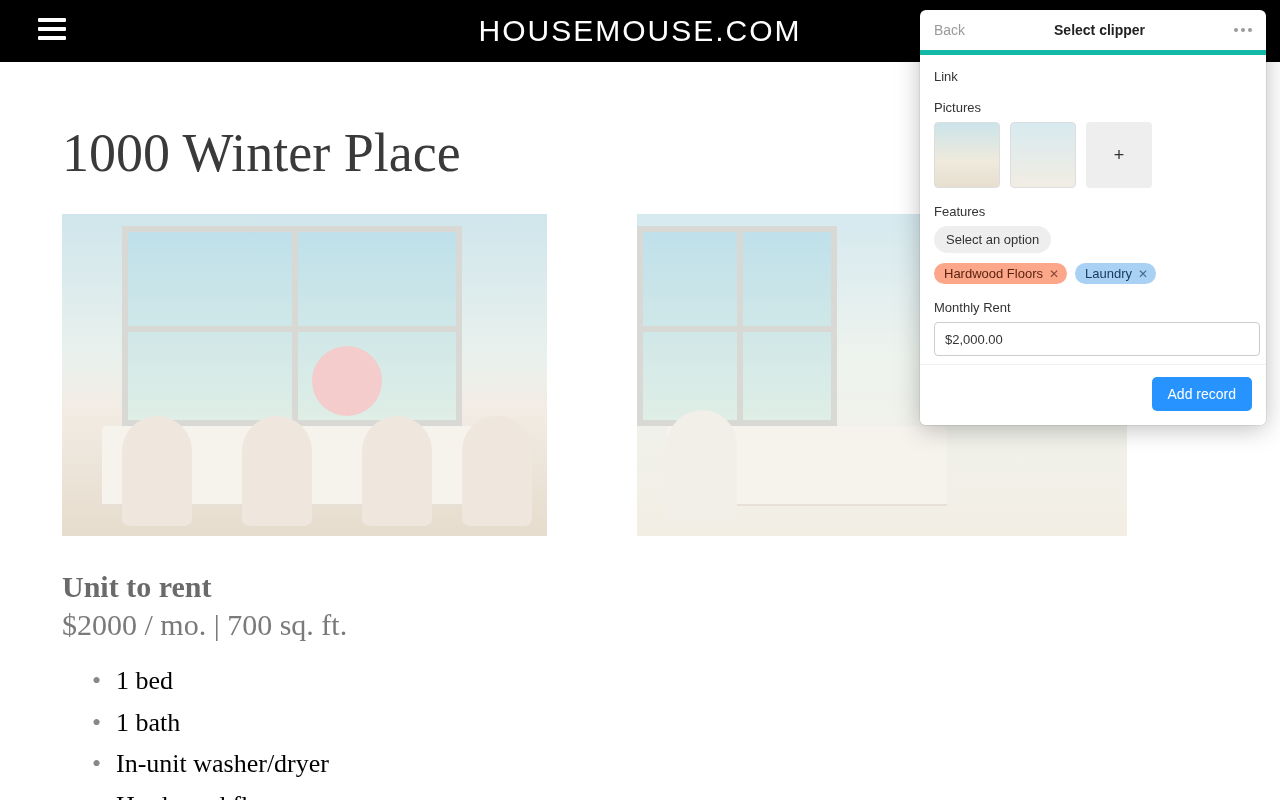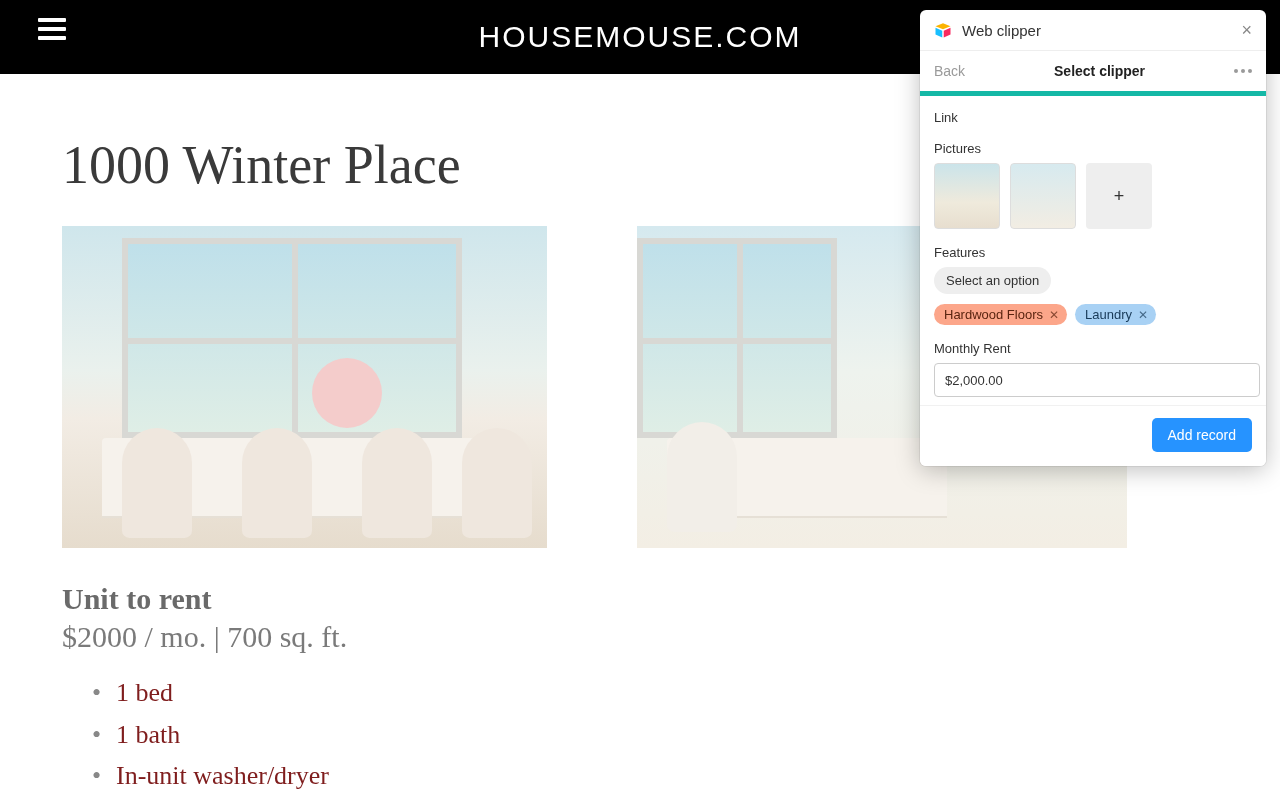--- a/index.html
+++ b/index.html
@@ -4,21 +4,21 @@
 <style>
 * { box-sizing: border-box; margin: 0; padding: 0; }
 body {
   width: 1280px; height: 800px;
   font-family: -apple-system, BlinkMacSystemFont, "Segoe UI", Helvetica, sans-serif;
   background: #fff;
   overflow: hidden;
   position: relative;
 }
 .topbar {
-  height: 74px;
+  height: 62px;
   background: #000;
   display: flex;
   align-items: center;
   justify-content: center;
   position: relative;
 }
 .hamburger {
   position: absolute; left: 38px; top: 18px;
   width: 28px; height: 22px;
   display: flex; flex-direction: column; justify-content: space-between;
@@ -67,21 +67,21 @@
 }
 .ball { position:absolute; width:70px; height:70px; border-radius:50%; background:#f4cccb; left:250px; bottom:120px; }
 .chairback { position:absolute; width:70px; height:110px; background:#efe7de; border-radius:38px 38px 8px 8px; }
 .subhead {
   font-family: Georgia, serif;
   margin-top: 34px;
 }
 .subhead h2 { font-size:30px; font-weight:700; color:#6a6a6a; }
 .subhead p  { font-size:30px; color:#7a7a7a; margin-top:4px; font-weight:400;}
 .details { margin-top:18px; padding-left: 54px; list-style: none; font-family: Georgia, serif; }
-.details li { font-size:26px; color:#7f1d1d; line-height:1.6; position:relative; }
+.details li { font-size:26px; color:#000000; line-height:1.6; position:relative; }
 .details li::before { content:"•"; position:absolute; left:-24px; color:#888; }
 
 
 .clipper {
   position:absolute; top:10px; right:14px;
   width:346px;
   background:#fff;
   border-radius:6px;
   box-shadow: 0 4px 24px rgba(0,0,0,0.25), 0 0 0 1px rgba(0,0,0,0.06);
   overflow:hidden;
@@ -199,31 +199,20 @@
 
   <ul class="details">
     <li>1 bed</li>
     <li>1 bath</li>
     <li>In-unit washer/dryer</li>
     <li>Hardwood floors</li>
   </ul>
 </main>
 
 <aside class="clipper">
-  <div class="clip-header">
-    <span class="logo-cube">
-      <svg viewBox="0 0 24 24">
-          <polygon points="2,7 12,3 22,7 12,11" fill="#fcb400"></polygon>
-          <polygon points="2,9 11,13 11,22 2,18" fill="#18bfff"></polygon>
-          <polygon points="22,9 13,13 13,22 22,18" fill="#f82b60"></polygon>
-        </svg>
-    </span>
-    <span class="clip-title">Web clipper</span>
-    <span class="close-x">×</span>
-  </div>
 
   <div class="clip-subhead">
     <span class="back">Back</span>
     <span class="subtitle">Select clipper</span>
     <span class="more-dots">
         <span></span>
         <span></span>
         <span></span>
       </span>
   </div>

